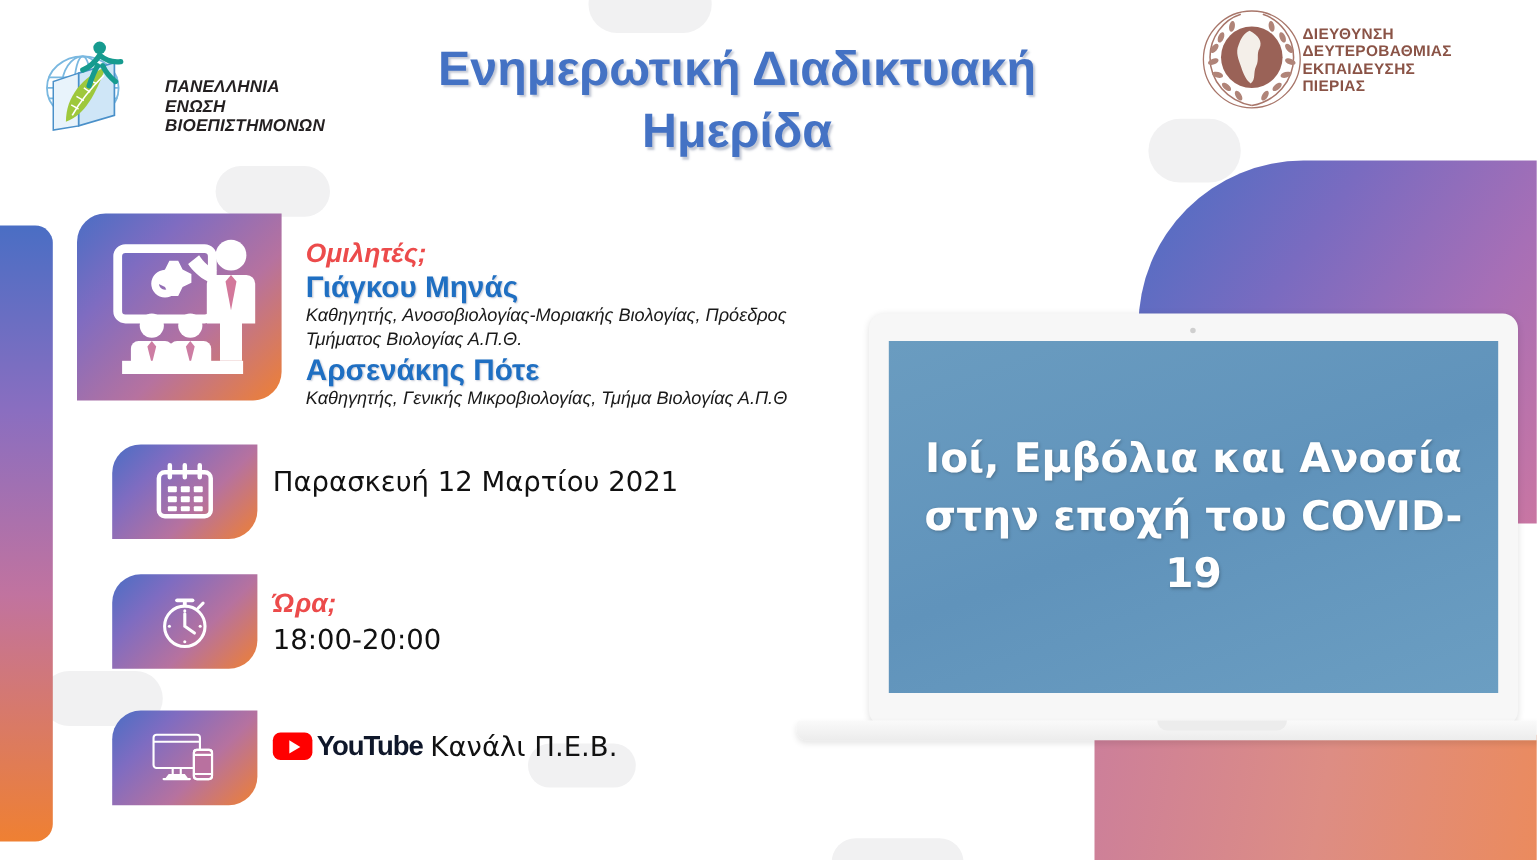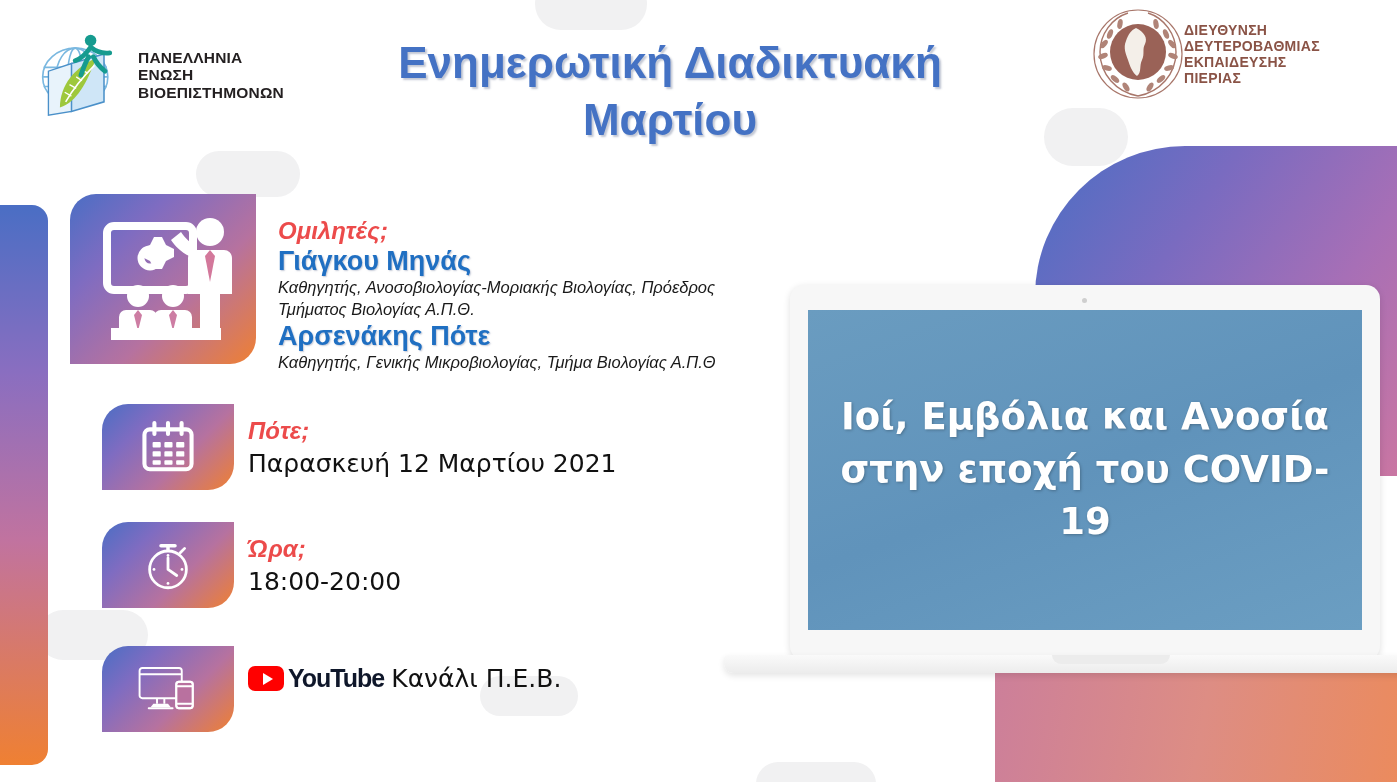--- a/index.html
+++ b/index.html
@@ -37,21 +37,21 @@
   
   .leftbar{
     position:absolute;left:-22px;top:205px;width:70px;height:560px;
     background:linear-gradient(180deg,#4a6ec4 0%,#8a6ec0 30%,#c1739f 60%,#ef8032 100%);
     border-radius:16px;
     z-index:1;
   }
 
   
   .header{position:absolute;left:0;top:0;width:1397px;height:150px;z-index:4;}
-  .logo-left{position:absolute;left:32px;top:26px;width:270px;height:98px;display:flex;align-items:center;gap:8px;}
+  .logo-left{position:absolute;left:32px;top:26px;width:270px;height:98px;display:flex;align-items:flex-end;gap:20px;font-style:italic;}
   .logo-left .mark{width:98px;height:92px;flex:0 0 98px;}
   .logo-left .words{display:flex;flex-direction:column;justify-content:center;line-height:1.14;}
   .logo-left .words span{
     font-family:"Liberation Sans",sans-serif;
     font-size:15.5px;font-weight:700;color:#231f20;letter-spacing:.2px;white-space:nowrap;
   }
 
   .title{
     position:absolute;left:330px;top:34px;width:680px;text-align:center;
     font-family:"Liberation Sans",sans-serif;
@@ -206,21 +206,21 @@
           <path d="M60 19 C56 25 52 30 44 33 M60 19 C66 24 72 26 80 25 M58 29 C54 36 52 42 50 48 M63 29 C66 36 70 40 75 44" stroke="#169b8f" stroke-width="5" fill="none" stroke-linecap="round"></path>
         </svg>
       </span>
       <span class="words">
         <span>ΠΑΝΕΛΛΗΝΙΑ</span>
         <span>ΕΝΩΣΗ</span>
         <span>ΒΙΟΕΠΙΣΤΗΜΟΝΩΝ</span>
       </span>
     </div>
 
-    <div class="title">Ενημερωτική Διαδικτυακή Μαρτίου</div>
+    <div class="title">Ενημερωτική Διαδικτυακή Ημερίδα</div>
 
     <div class="logo-right">
       <span class="seal">
         <svg viewBox="0 0 92 92" width="92" height="92">
           <circle cx="46" cy="46" r="44" fill="none" stroke="#a8766a" stroke-width="1.2"></circle>
           <g stroke="#a8766a" stroke-width="1.4" fill="none">
             <path d="M46 88 C24 84 8 66 8 44 C8 26 20 10 36 5"></path>
             <path d="M46 88 C68 84 84 66 84 44 C84 26 72 10 56 5"></path>
           </g>
           <g fill="#b08478">
@@ -303,21 +303,20 @@
               <rect x="28" y="34" width="9" height="6" rx="1"></rect>
               <rect x="41" y="34" width="9" height="6" rx="1"></rect>
               <rect x="15" y="44" width="9" height="5" rx="1"></rect>
               <rect x="28" y="44" width="9" height="5" rx="1"></rect>
               <rect x="41" y="44" width="9" height="5" rx="1"></rect>
             </g>
           </svg>
         </span>
       </div>
       <div class="txt">
-        <div class="label">Πότε;</div>
         <div class="plain">Παρασκευή 12 Μαρτίου 2021</div>
       </div>
     </div>
 
     <div class="row r3">
       <div class="tile">
         <span>
           <svg viewBox="0 0 64 64" width="56" height="56" fill="none" stroke="#fff" stroke-width="3.2">
             <circle cx="32" cy="37" r="21"></circle>
             <path d="M24 10 h16" stroke-linecap="round" stroke-width="4"></path>

